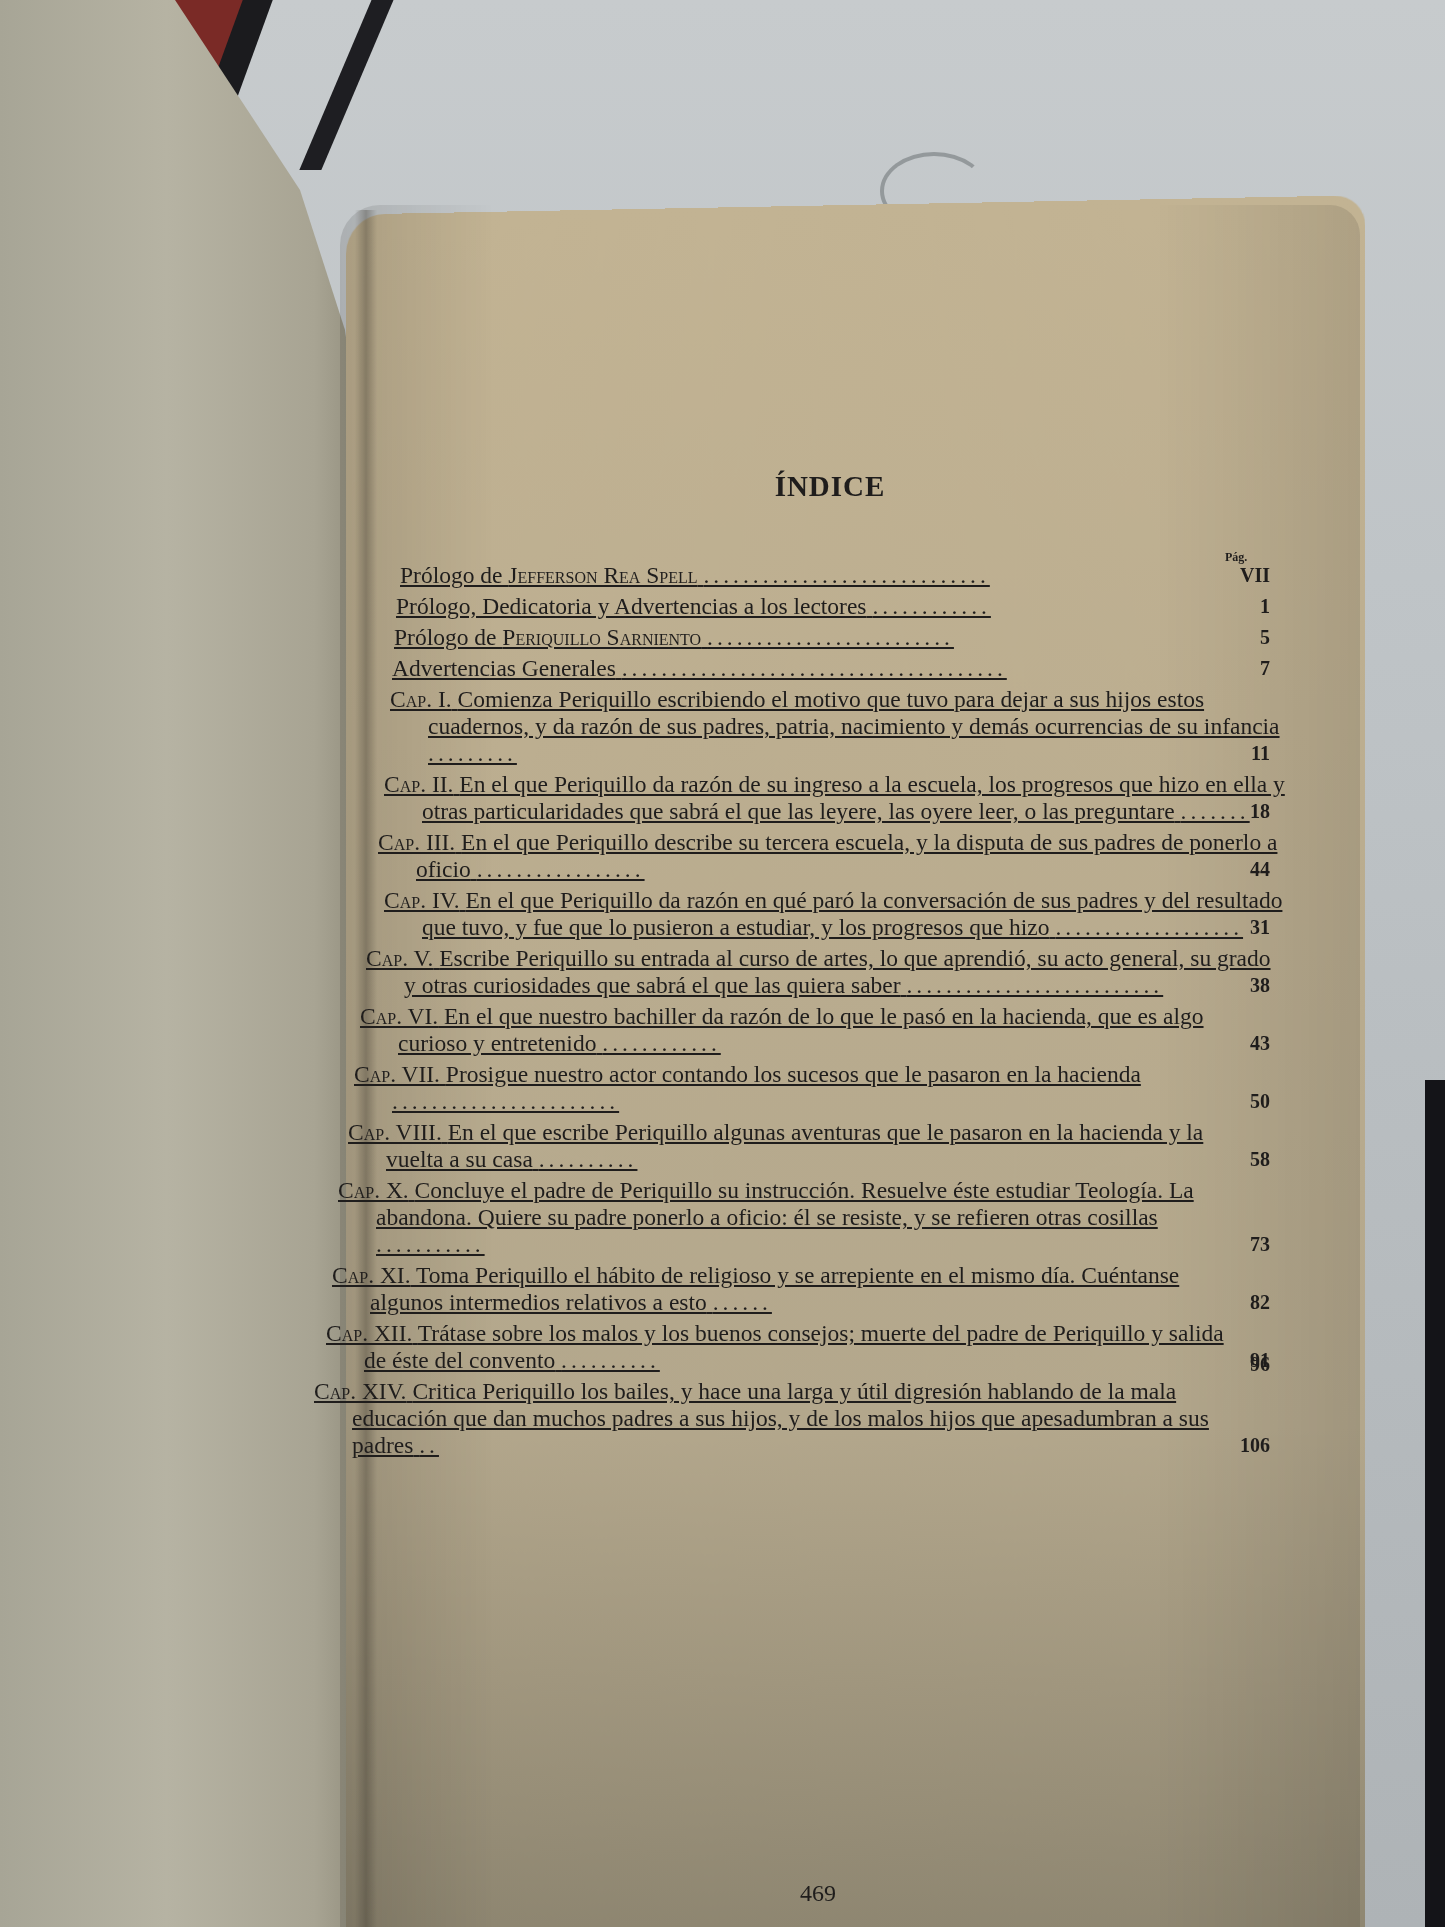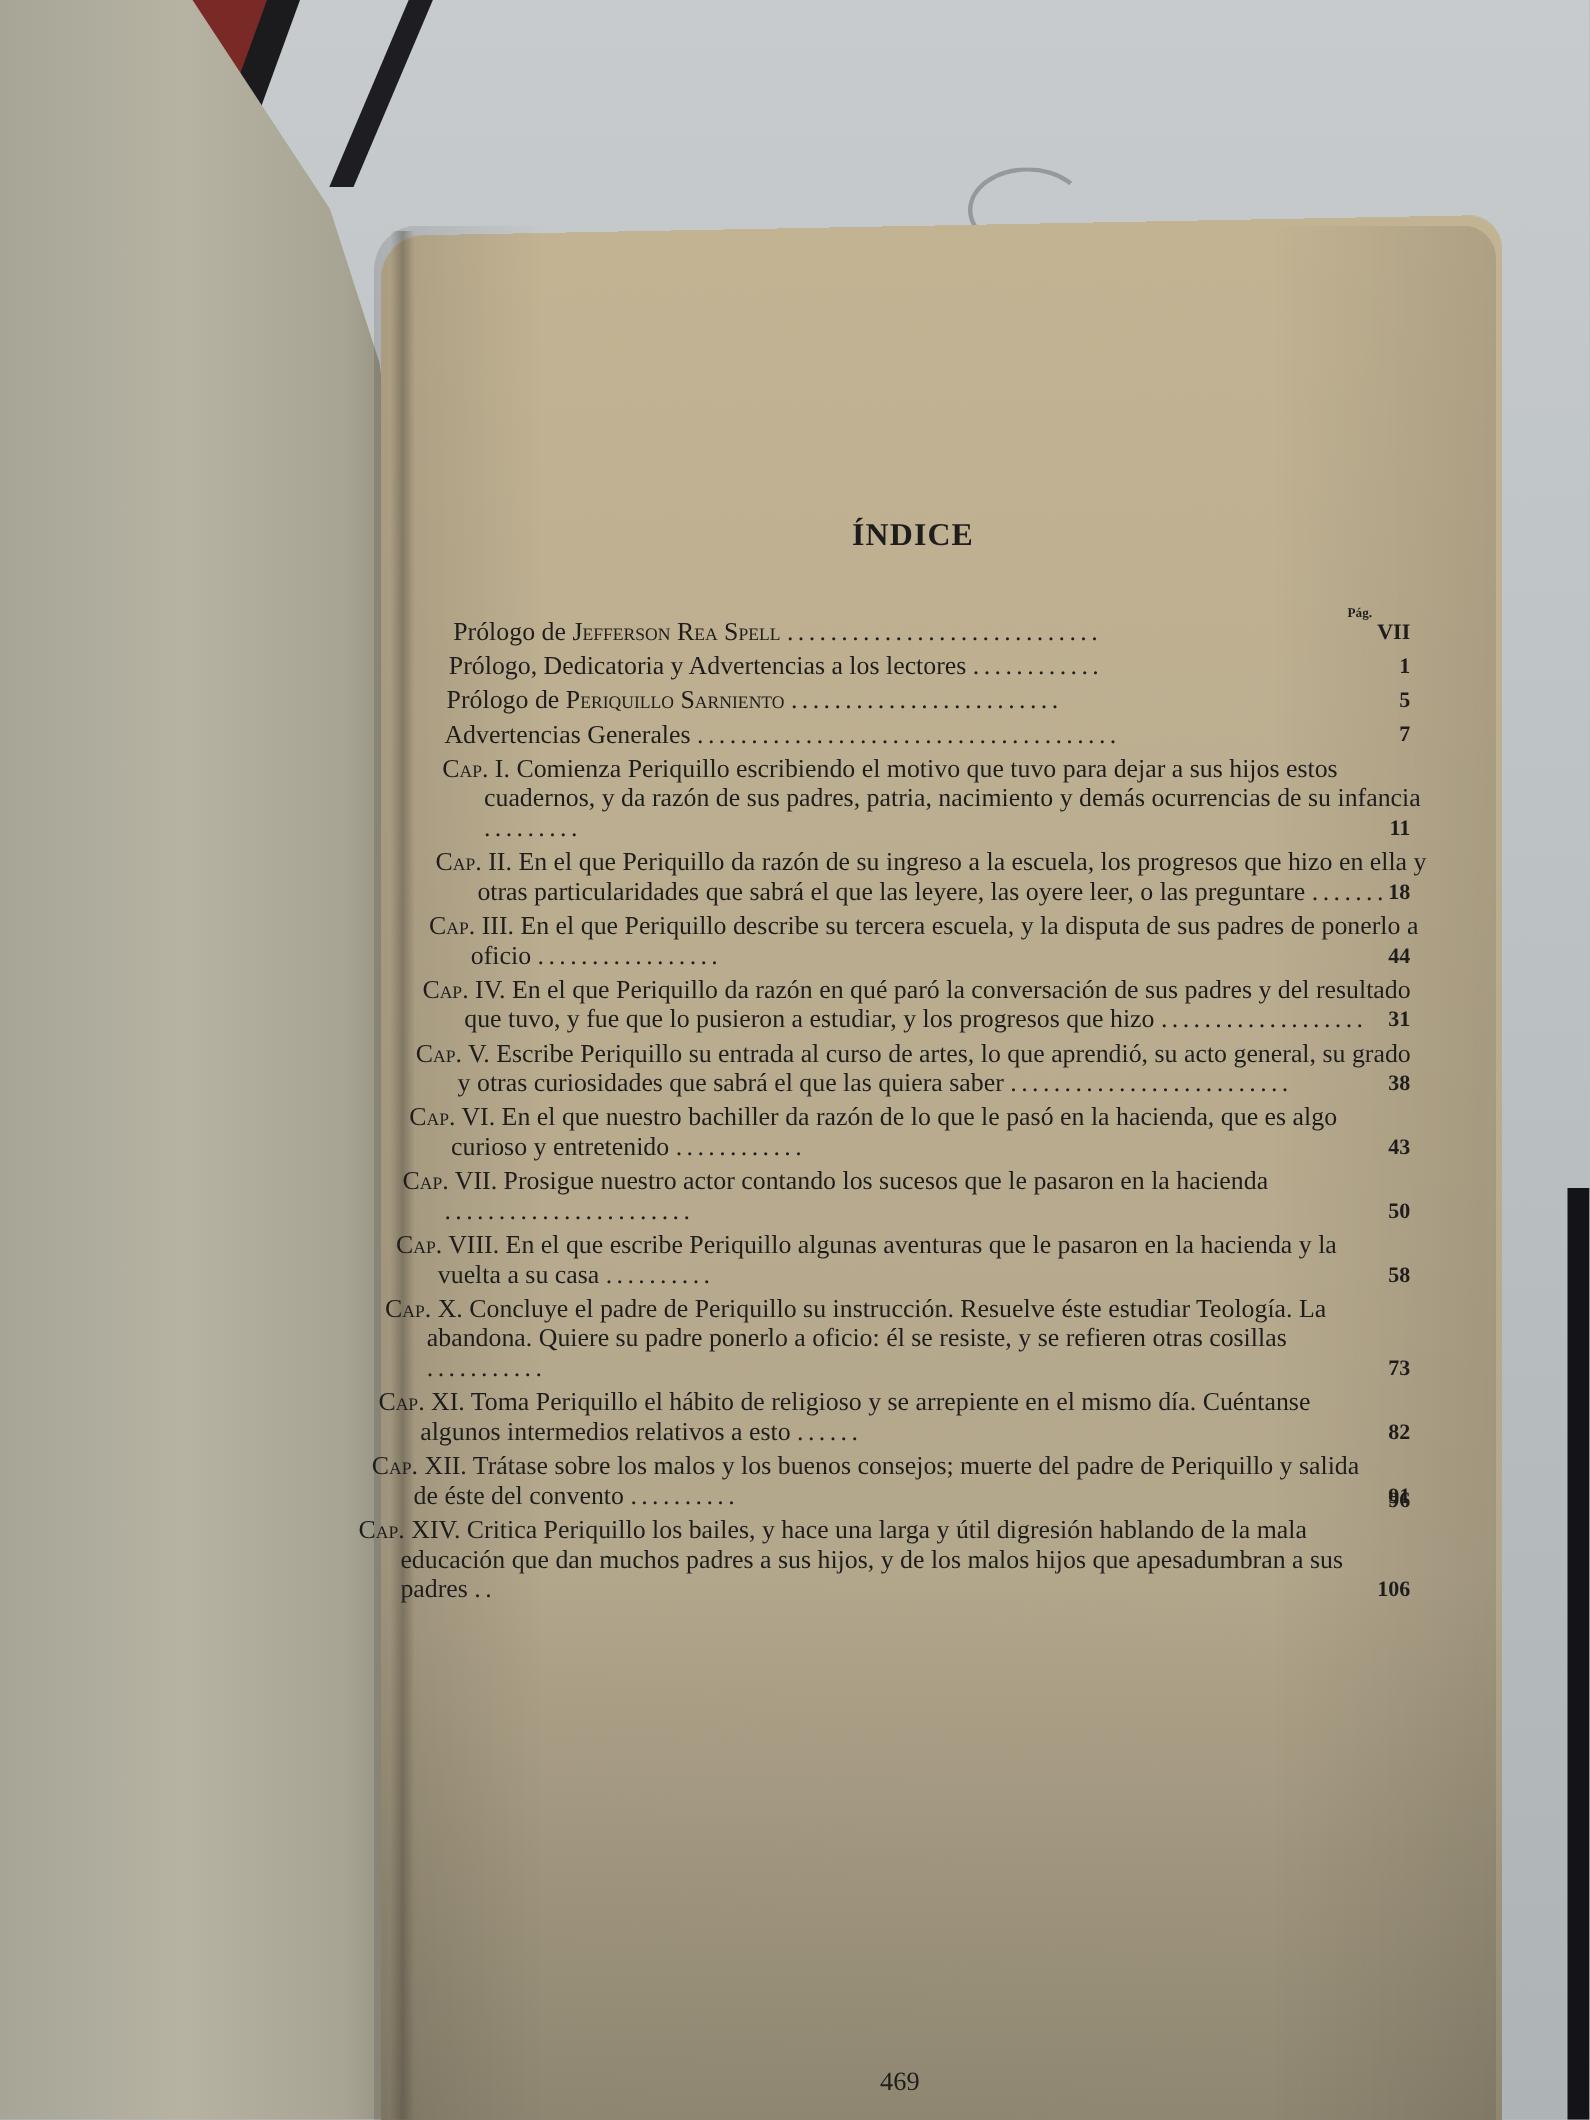--- a/index.html
+++ b/index.html
@@ -60,21 +60,21 @@
     color:#1f1d1c;
   }
   .title {
     position:absolute; left:0; top:0; width:1000px; text-align:center;
     font-size:29px; font-weight:bold; letter-spacing:1px;
     padding-left:0;
   }
   .pag-label {
     position:absolute; left:895px; top:80px; font-size:12px; font-weight:bold;
   }
-  .entries { position:absolute; left:12px; top:92px; width:1000px; }
+  .entries { position:absolute; left:0; top:92px; width:1000px;text-decoration:underline; }
   .entry {
     position:relative; font-size:23.5px; line-height:27px;
     margin-bottom:4px;
   }
   .entry .text { display:block; width:870px; text-indent:0; }
   .entry.chapter .text { padding-left:38px; text-indent:-38px; }
   .entry .leader { letter-spacing:4px; }
   .entry .page {
     position:absolute; right:60px; bottom:0; font-weight:bold; font-size:20px;
   }
@@ -124,21 +124,21 @@
       <span class="page">11</span>
     </div>
     <div class="entry chapter" style="margin-left:54px;">
       <span class="text"><span class="sc">Cap. II.</span> <span>En el que Periquillo da razón de su ingreso a la escuela, los progresos que hizo en ella y otras particularidades que sabrá el que las leyere, las oyere leer, o las preguntare</span> <span class="leader">.......</span></span>
       <span class="page">18</span>
     </div>
     <div class="entry chapter" style="margin-left:48px;">
       <span class="text"><span class="sc">Cap. III.</span> <span>En el que Periquillo describe su tercera escuela, y la disputa de sus padres de ponerlo a oficio</span> <span class="leader">.................</span></span>
       <span class="page">44</span>
     </div>
-    <div class="entry chapter" style="margin-left:42px;">
+    <div class="entry chapter" style="margin-left:54px;">
       <span class="text"><span class="sc">Cap. IV.</span> <span>En el que Periquillo da razón en qué paró la conversación de sus padres y del resultado que tuvo, y fue que lo pusieron a estudiar, y los progresos que hizo</span> <span class="leader">...................</span></span>
       <span class="page">31</span>
     </div>
     <div class="entry chapter" style="margin-left:36px;">
       <span class="text"><span class="sc">Cap. V.</span> <span>Escribe Periquillo su entrada al curso de artes, lo que aprendió, su acto general, su grado y otras curiosidades que sabrá el que las quiera saber</span> <span class="leader">..........................</span></span>
       <span class="page">38</span>
     </div>
     <div class="entry chapter" style="margin-left:30px;">
       <span class="text"><span class="sc">Cap. VI.</span> <span>En el que nuestro bachiller da razón de lo que le pasó en la hacienda, que es algo curioso y entretenido</span> <span class="leader">............</span></span>
       <span class="page">43</span>

